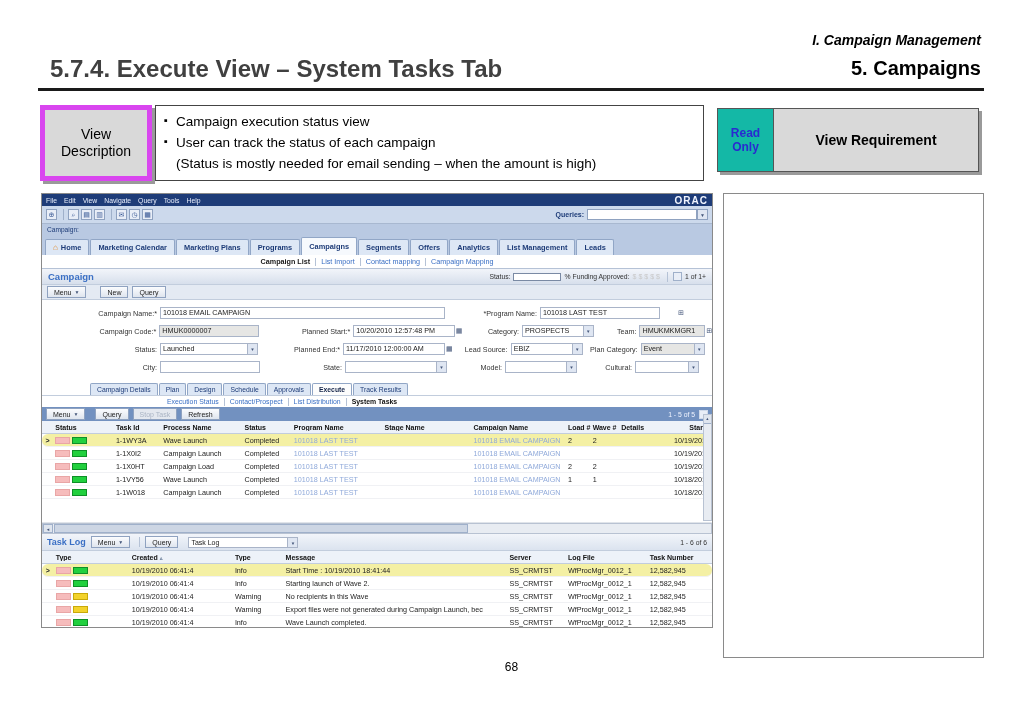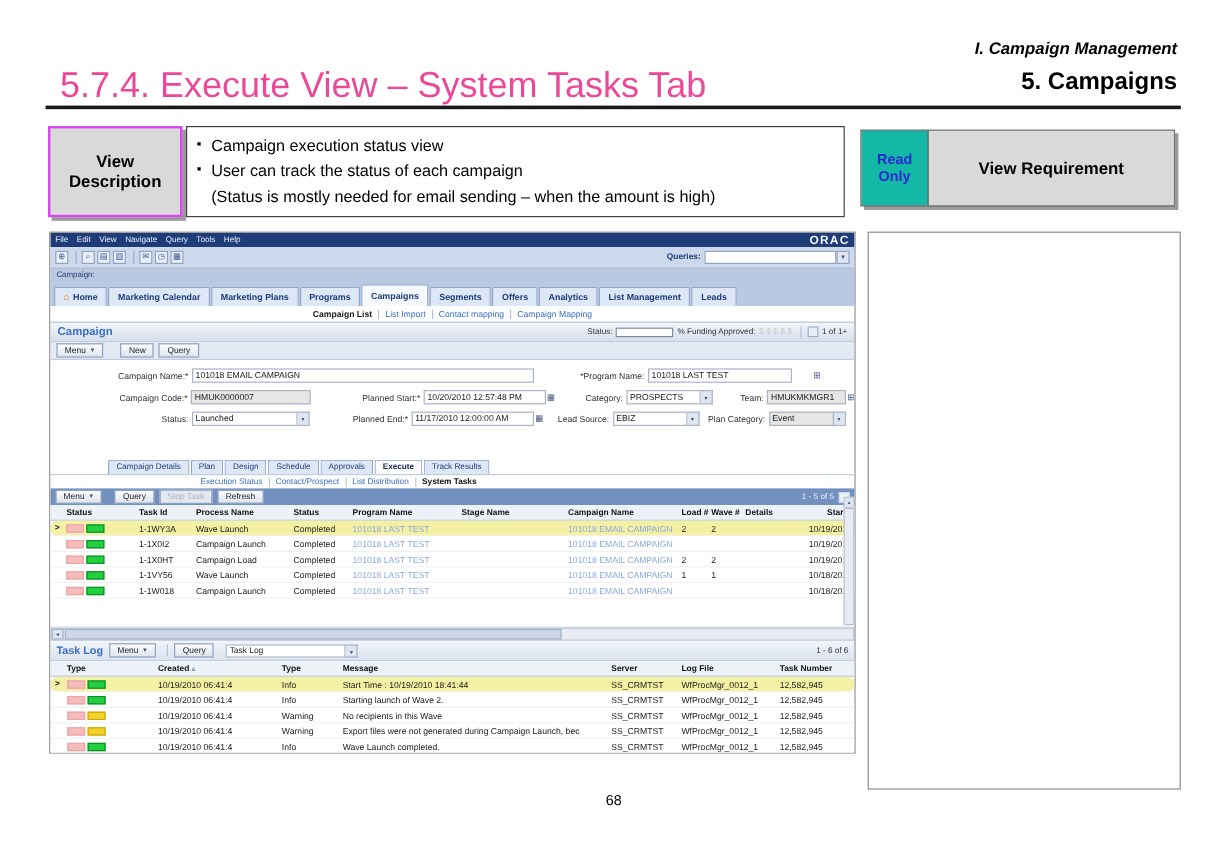--- a/index.html
+++ b/index.html
@@ -1,28 +1,28 @@
 <!DOCTYPE html>
 <html><head>
 <meta charset="utf-8">
 <style>
   * { box-sizing: border-box; margin: 0; padding: 0; }
   html,body { width:1023px; height:708px; background:#ffffff; font-family:"Liberation Sans", sans-serif; overflow:hidden; }
   .slide { position:relative; width:1023px; height:708px; background:#fff; }
 
   
   .eyebrow { position:absolute; top:32px; right:42px; font-size:14px; font-weight:bold; font-style:italic; color:#000; }
-  .title   { position:absolute; top:55px; left:50px;  font-size:30px; font-weight:normal; color:#ec4899; }
+  .title   { position:absolute; top:55px; left:50px;  font-size:24px; font-weight:bold; color:#404040; }
   .subtitle{ position:absolute; top:57px; right:42px; font-size:20px; font-weight:bold; color:#000; }
   .rule    { position:absolute; top:88px; left:38px; width:946px; height:3px; background:#1a1a1a; }
 
   
-  .desc-label { position:absolute; top:105px; left:40px; width:112px; height:76px; background:#d9d9d9; border:2px solid #d946ef;
+  .desc-label { position:absolute; top:105px; left:40px; width:112px; height:76px; background:#d9d9d9; border:5px solid #d946ef;
                 box-shadow:3px 3px 0 #9a9a9a; display:flex; align-items:center; justify-content:center; text-align:center;
-                font-size:14px; font-weight:bold; line-height:1.25; }
+                font-size:14px; font-weight:normal; line-height:1.25; }
   .desc-box { position:absolute; top:105px; left:155px; width:549px; height:76px; background:#fff; border:1px solid #444;
               padding:6px 8px; font-size:13.5px; color:#000; }
   .desc-box .line { display:flex; line-height:1.55; }
   .desc-box .marker { width:12px; font-size:11px; }
   .desc-box .noblt { padding-left:12px; }
 
   .req-box { position:absolute; top:108px; left:717px; width:262px; height:64px; border:1px solid #555; box-shadow:3px 3px 0 #9a9a9a;
              display:flex; }
   .req-access { width:56px; background:#14b8a6; border-right:1px solid #555; color:#2a2ad0; font-weight:bold; font-size:12px;
                 display:flex; align-items:center; justify-content:center; text-align:center; line-height:1.2; }
@@ -278,20 +278,33 @@
           <span class="fld" style="width:88px">Launched</span>
           <span class="drop">▼</span>
           <span class="flbl" style="width:85px">Planned End:*</span>
           <span class="fld" style="width:102px">11/17/2010 12:00:00 AM</span>
           <span class="fico">▦</span>
           <span class="flbl" style="width:58px">Lead Source:</span>
           <span class="fld" style="width:62px">EBIZ</span>
           <span class="drop">▼</span>
           <span class="flbl" style="width:58px">Plan Category:</span>
           <span class="fld ro" style="width:54px">Event</span>
+          <span class="drop">▼</span>
+        </div>
+        <div class="frow">
+          <span class="flbl" style="width:118px">City:</span>
+          <span class="fld" style="width:100px"></span>
+          <span class="flbl" style="width:85px">State:</span>
+          <span class="fld" style="width:92px"></span>
+          <span class="drop">▼</span>
+          <span class="flbl" style="width:58px">Model:</span>
+          <span class="fld" style="width:62px"></span>
+          <span class="drop">▼</span>
+          <span class="flbl" style="width:58px">Cultural:</span>
+          <span class="fld" style="width:54px"></span>
           <span class="drop">▼</span>
         </div>
       </div>
 
       <div class="dtabs">
         <span class="dtab">Campaign Details</span>
         <span class="dtab">Plan</span>
         <span class="dtab">Design</span>
         <span class="dtab">Schedule</span>
         <span class="dtab">Approvals</span>

